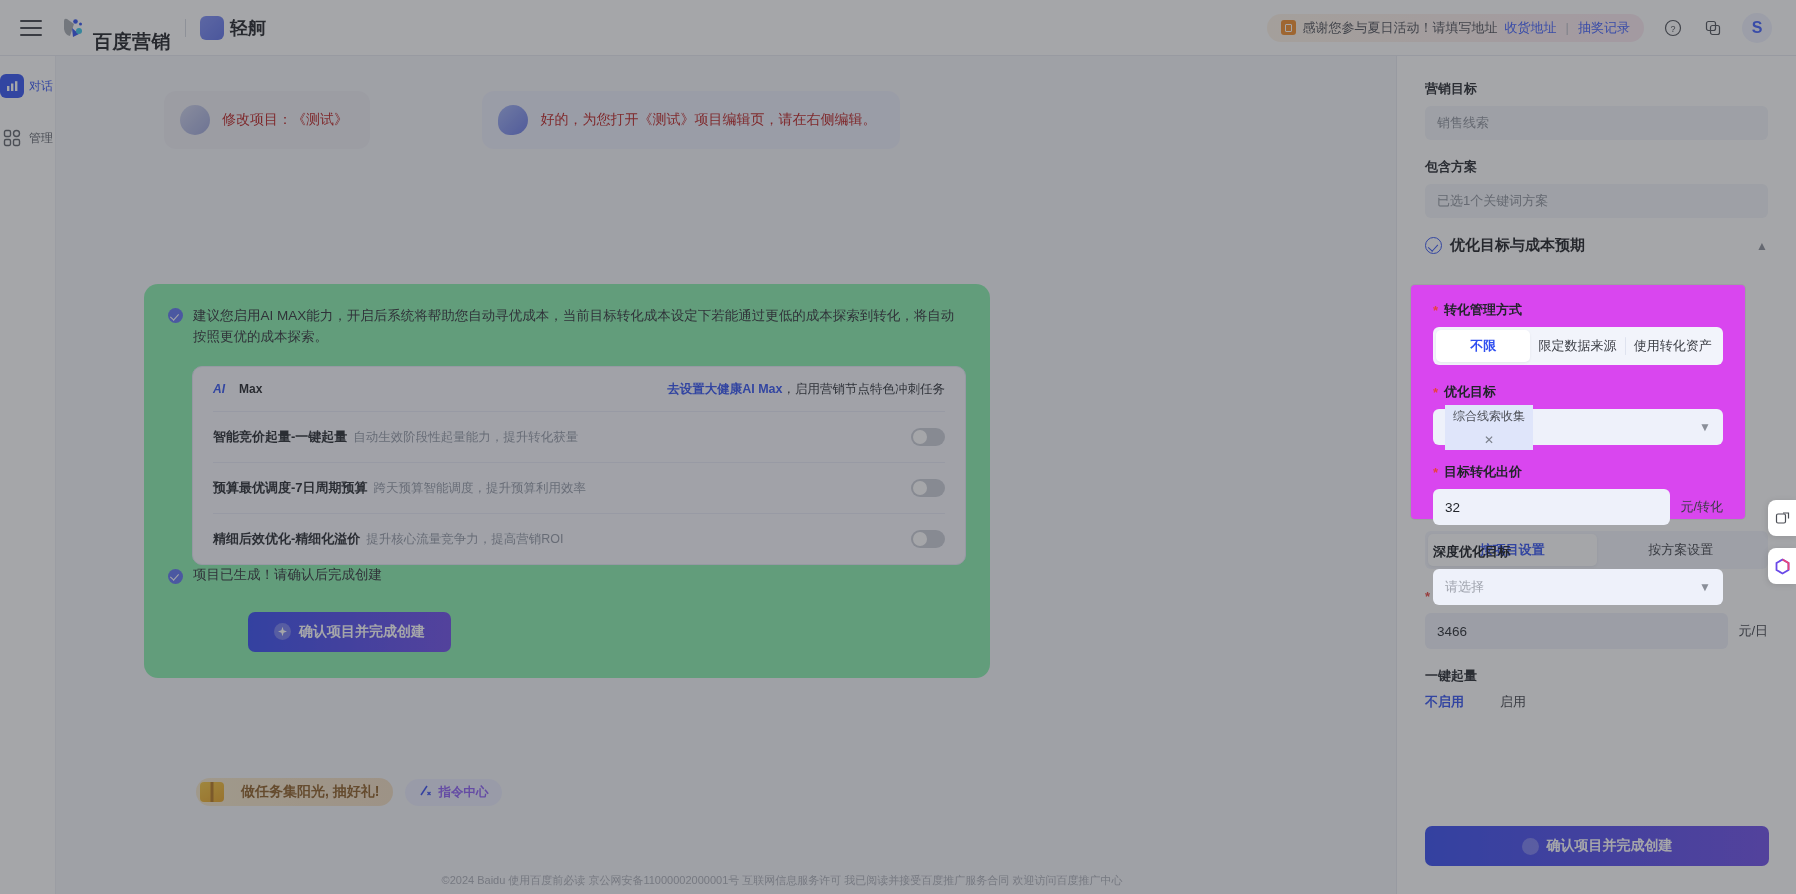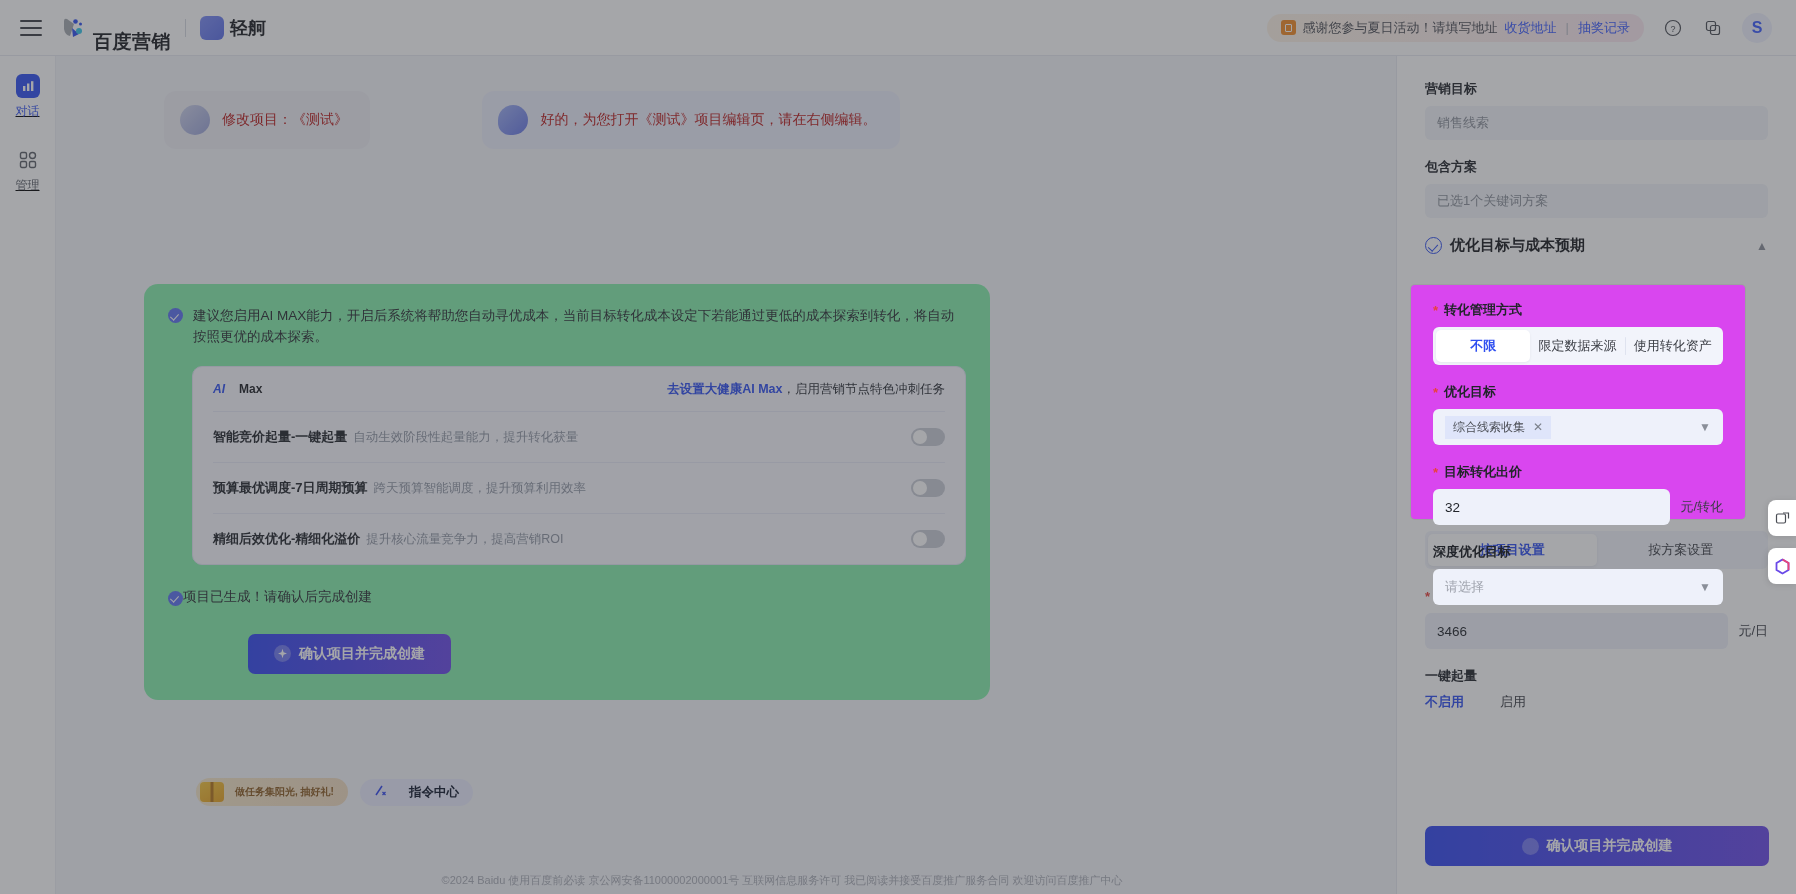--- a/index.html
+++ b/index.html
@@ -43,22 +43,22 @@
   .promo-icon i { display:block; width:7px; height:8px; border:1.4px solid #fff; border-radius:1px; }
   .promo a { color:#3b5bfd; text-decoration:none; }
   .promo .bar { color:#b9bdc6; margin:0 2px; }
   .ic-btn { width:22px; height:22px; display:flex; align-items:center; justify-content:center; cursor:pointer; }
   .avatar { width:30px; height:30px; border-radius:50%; background:#eef1fe;
      color:#3b5bfd; font-size:16px; font-weight:bold; display:flex; align-items:center; justify-content:center; }
 
   
   .rail { position:absolute; top:56px; left:0; width:56px; height:838px;
     background:#ffffff; border-right:1px solid #edeff4; padding-top:18px; z-index:9; }
-  .rail-item { display:flex; flex-direction:column; align-items:center; gap:5px;
-    margin-bottom:28px; cursor:pointer;text-decoration:underline; }
+  .rail-item { display:flex; flex-direction:row; align-items:center; gap:5px;
+    margin-bottom:28px; cursor:pointer; }
   .rail-ic { width:24px; height:24px; border-radius:6px; display:flex; align-items:center; justify-content:center; }
   .rail-ic.on { background:#2f4ff0; }
   .rail-lbl { font-size:12px; color:#5b5f67; }
   .rail-item.on .rail-lbl { color:#2f4ff0; }
 
   
   .chat { position:absolute; top:56px; left:56px; width:1340px; height:838px;
     background:#f5f6fa; overflow:hidden; }
 
   .msg-user { margin:35px 0 0 108px; display:inline-flex; align-items:center; gap:12px;
@@ -98,41 +98,41 @@
   .feat { display:flex; align-items:center; justify-content:space-between;
      padding:16px 0; border-top:1px solid #e8eaf6; }
   .feat-l { font-size:13px; }
   .feat-t { font-weight:bold; color:#22252b; }
   .feat-d { color:#9096a3; margin-left:6px; font-size:12.5px; }
   .switch { width:34px; height:18px; border-radius:9px; background:#c9ccd6;
      position:relative; cursor:pointer; flex:none; }
   .switch i { position:absolute; left:2px; top:2px; width:14px; height:14px;
      border-radius:50%; background:#fff; }
 
-  .line2 { display:flex; align-items:center; margin-top:22px; }
+  .line2 { display:flex; gap:10px; align-items:center; }
   .cta {
     margin:26px 0 0 80px; display:inline-flex; align-items:center; gap:8px;
     background:linear-gradient(92deg,#3147ef,#6a49e8); color:#fff;
     font-size:14px; font-weight:bold; border-radius:7px; padding:11px 26px;
     border:none; cursor:pointer;
   }
   .cta .sp { width:17px; height:17px; border-radius:50%;
      background:rgba(255,255,255,0.28); display:flex; align-items:center; justify-content:center; }
 
   
   .tags { position:absolute; left:140px; bottom:88px; display:flex; align-items:center; gap:12px; }
-  .tag-gold { display:flex; align-items:center; gap:11px;
+  .tag-gold { display:flex; align-items:center; gap:17px;
      background:linear-gradient(90deg,#f6e7c9,#f1dcc0); border-radius:14px;
-     padding:4px 14px 4px 4px; font-size:10px; color:#8a5a20; font-weight:bold;text-align:right; }
+     padding:4px 14px 4px 4px; font-size:14px; color:#8a5a20; font-weight:bold;text-align:right; }
   .tag-gold .gift { width:24px; height:20px; border-radius:4px;
      background:linear-gradient(150deg,#f5c63c,#e8a21f); position:relative; }
   .tag-gold .gift:after { content:""; position:absolute; left:50%; top:0; width:3px; height:20px;
      background:#b4761a; transform:translateX(-50%); }
-  .tag-blue { display:flex; align-items:center; gap:22px; background:#e9ecfd;
-     border-radius:14px; padding:5px 14px; font-size:12.5px; color:#0f172a; font-weight:bold; }
+  .tag-blue { display:flex; align-items:center; gap:6px; background:#e9ecfd;
+     border-radius:14px; padding:5px 14px; font-size:12.5px; color:#8b5cf6; font-weight:bold; }
 
   .composer { position:absolute; left:140px; bottom:38px; width:982px; height:42px;
      background:#fff; border:1.5px solid #5b72f0; border-radius:9px;
      display:flex; align-items:center; padding:0 14px; }
   .composer .ph { font-size:13.5px; color:#a8acb6; flex:1; }
   .composer .cnt { font-size:12.5px; color:#a8acb6; margin-right:14px; }
   .send { width:24px; height:24px; display:flex; align-items:center; justify-content:center; cursor:pointer; }
 
   .footer { position:absolute; left:56px; bottom:6px; width:1340px; text-align:center;
      font-size:11px; color:#a9adb6; }
@@ -154,21 +154,21 @@
   .caret { margin-left:auto; color:#8a8f99; font-size:12px; }
 
   .seg { display:flex; background:#f2f4fb; border-radius:6px; padding:3px; margin-bottom:18px; }
   .seg div { flex:1; text-align:center; font-size:13px; color:#3a3d44; padding:7px 0; border-radius:5px; cursor:pointer; }
   .seg div.on { background:#fff; color:#2f4ff0; font-weight:bold; box-shadow:0 1px 3px rgba(0,0,0,.06); }
   .seg .divr { flex:none; width:1px; background:#dfe3ef; margin:7px 0; padding:0; }
 
   .select { height:36px; background:#eef1fa; border-radius:6px; display:flex; align-items:center;
      padding:0 12px; margin-bottom:18px; position:relative; cursor:pointer; }
   .chip { display:inline-flex; align-items:center; gap:8px; background:#dfe5fa;
-     border-radius:0; padding:3px 8px; font-size:12px; color:#4a4d54; }
+     border-radius:0; padding:3px 8px; font-size:12px; color:#4a4d54;flex-direction:column; }
   .chip .x { color:#7b808b; font-size:12px; cursor:pointer; }
   .sel-ph { font-size:13px; color:#a0a4ae; }
   .sel-caret { margin-left:auto; color:#8a8f99; font-size:12px; }
 
   .unit-row { display:flex; align-items:center; gap:10px; margin-bottom:18px; }
   .unit-input { flex:1; height:36px; background:#eef1fa; border-radius:6px; display:flex;
      align-items:center; padding:0 12px; font-size:13.5px; color:#22252b; }
   .unit-txt { font-size:13px; color:#3a3d44; white-space:nowrap; }
 
   .q-ic { width:13px; height:13px; border:1.2px solid #a0a4ae; border-radius:50%;

